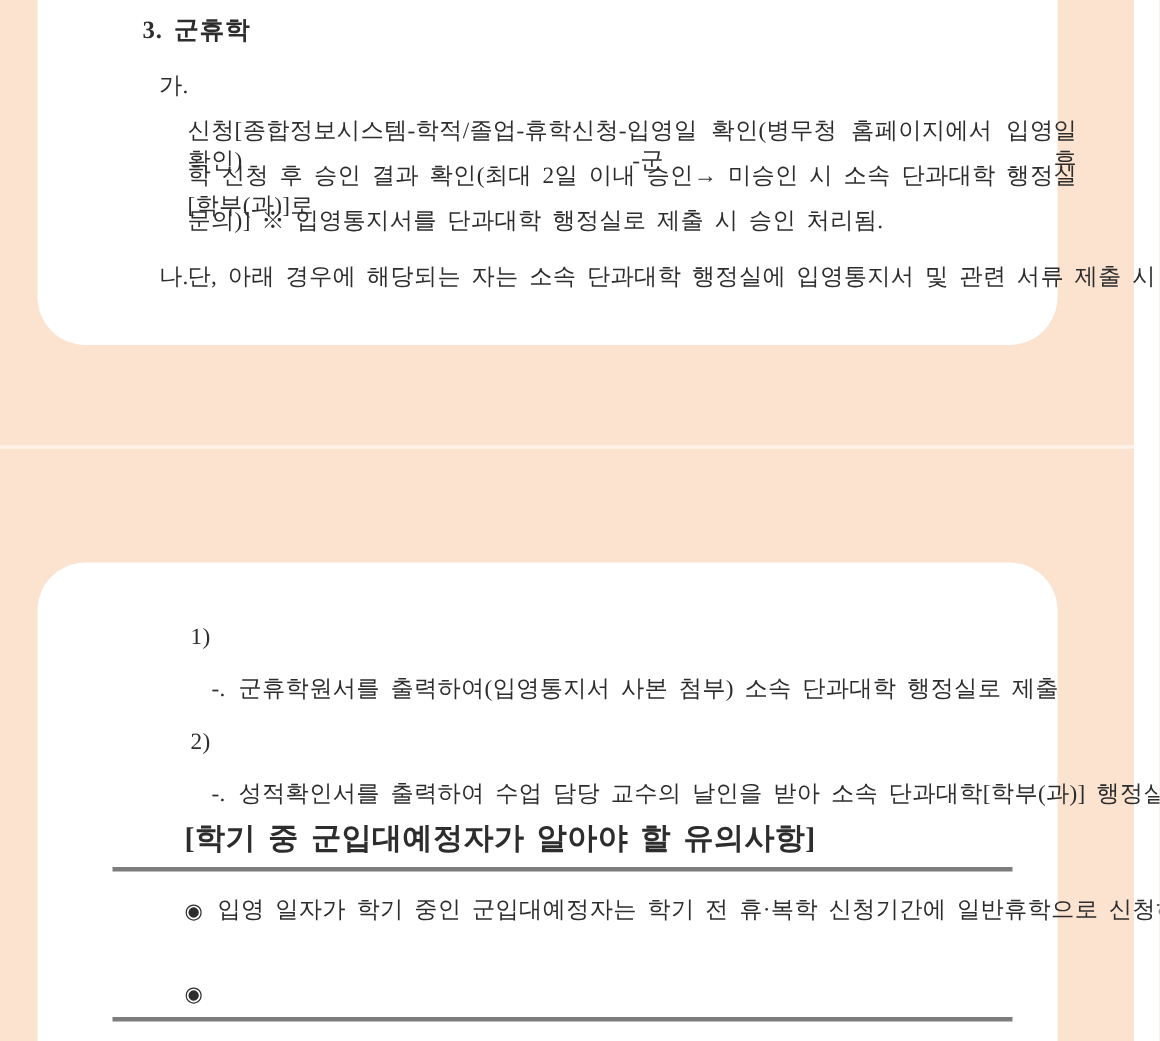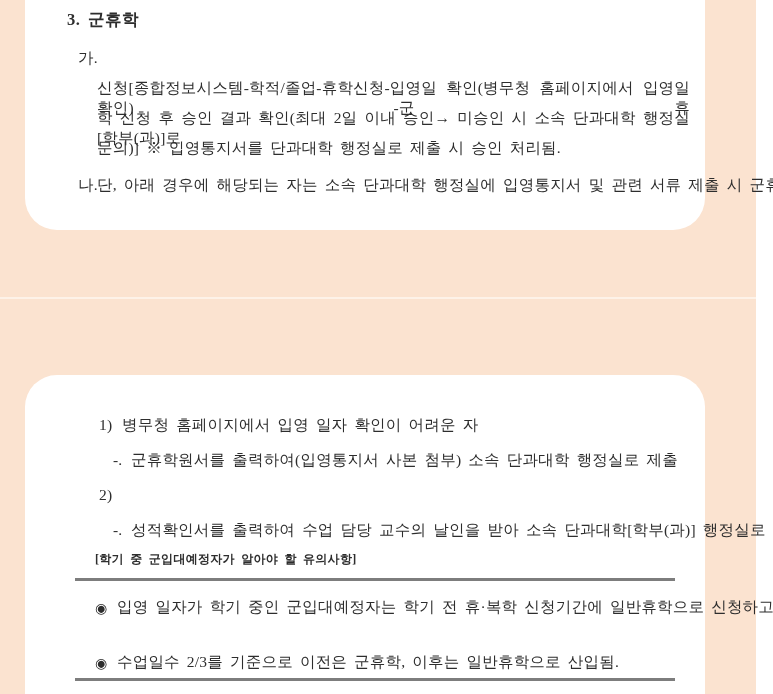--- a/index.html
+++ b/index.html
@@ -27,28 +27,29 @@
   .card1 { top: -40px; height: 270px; }
   .card2 { top: 375px; height: 370px; }
 
   .t {
     position: absolute;
     font-size: 15.5px;
     line-height: 20px;
     letter-spacing: 0.2px;
     word-spacing: 3px;
     white-space: nowrap;
+    margin-left: 28px;
   }
   .just {
     white-space: normal;
     text-align: justify;
     text-align-last: justify;
   }
   .h1 { font-size: 16.5px; font-weight: bold; letter-spacing: 0.5px; }
-  .notice-h { font-size: 12px; font-weight: bold; letter-spacing: 0.3px; text-align: center; }
+  .notice-h { font-size: 20px; font-weight: bold; letter-spacing: 0.3px; text-align: center; }
   .bullet-glyph { font-family: "DejaVu Sans", sans-serif; font-size: 14px; }
   .rule {
     position: absolute;
     left: 50px;
     width: 600px;
     height: 3px;
     background: #7d7d7d;
   }
 </style>
 </head>
@@ -65,34 +66,32 @@
   <div class="t just" style="left:72px; top:118px; width:593px;">신청[종합정보시스템-학적/졸업-휴학신청-입영일 확인(병무청 홈페이지에서 입영일 확인) -군 휴</div>
   <div class="t just" style="left:72px; top:148px; width:593px;">학 신청 후 승인 결과 확인(최대 2일 이내 승인→ 미승인 시 소속 단과대학 행정실[학부(과)]로</div>
   <div class="t" style="left:72px; top:178px;">문의)] ※ 입영통지서를 단과대학 행정실로 제출 시 승인 처리됨.</div>
 
   <div class="t" style="left:53px; top:215px;">나.</div>
   <div class="t" style="left:72px; top:215px;">단, 아래 경우에 해당되는 자는 소속 단과대학 행정실에 입영통지서 및 관련 서류 제출 시 군휴학 승인됨.</div>
 </div>
 
 <div class="card card2">
   <div class="t" style="left:74px; top:40px;">1)</div>
-  <div class="t" style="left:97px; top:40px;">병무청 홈페이지에서 입영 일자 확인이 어려운 자</div>
 
   <div class="t" style="left:88px; top:75px;">-.</div>
   <div class="t" style="left:106px; top:75px;">군휴학원서를 출력하여(입영통지서 사본 첨부) 소속 단과대학 행정실로 제출</div>
 
   <div class="t" style="left:74px; top:110px;">2)</div>
 
   <div class="t" style="left:88px; top:145px;">-.</div>
   <div class="t" style="left:106px; top:145px;">성적확인서를 출력하여 수업 담당 교수의 날인을 받아 소속 단과대학[학부(과)] 행정실로 제출</div>
 
   <div class="t notice-h" style="left:70px; top:174px;">[학기 중 군입대예정자가 알아야 할 유의사항]</div>
 
   <div class="rule" style="top:203px;"></div>
 
   <div class="t bullet-glyph" style="left:70px; top:223px;">◉</div>
   <div class="t" style="left:92px; top:222px;">입영 일자가 학기 중인 군입대예정자는 학기 전 휴·복학 신청기간에 일반휴학으로 신청하고,</div>
 
   <div class="t bullet-glyph" style="left:70px; top:278px;">◉</div>
-  <div class="t" style="left:92px; top:277px;">수업일수 2/3를 기준으로 이전은 군휴학, 이후는 일반휴학으로 산입됨.</div>
 
   <div class="rule" style="top:303px;"></div>
 </div>
 
 </body></html>

